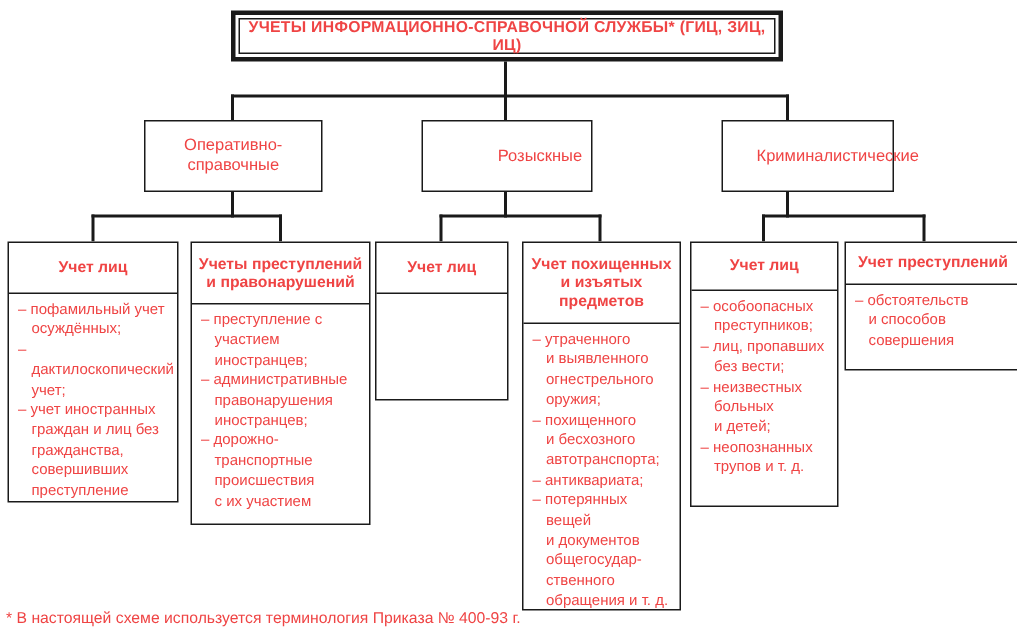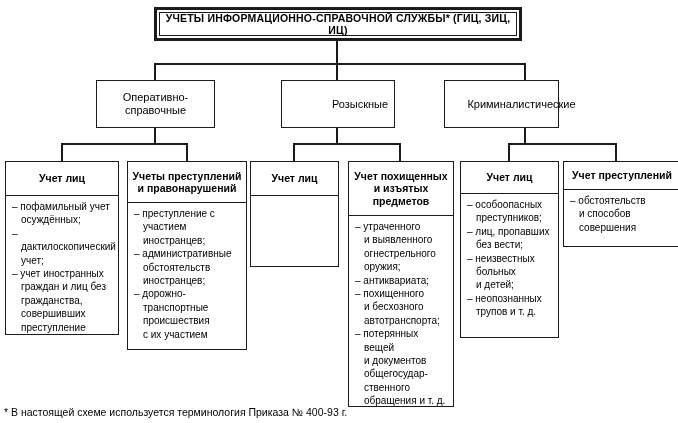--- a/index.html
+++ b/index.html
@@ -1,18 +1,18 @@
 <!DOCTYPE html>
 <html><head>
 <meta charset="utf-8">
 <style>
   html,body { margin:0; padding:0; background:#fff; }
   .canvas {
     position:relative; width:678px; height:423px; background:#fff;
-    font-family:"Liberation Sans", sans-serif; color:#000000; overflow:hidden;
+    font-family:"Liberation Sans", sans-serif; color:#ef4444; overflow:hidden;
   }
   .line { position:absolute; background:#1a1a1a; }
   .box  { position:absolute; border:1.5px solid #1a1a1a; background:#fff; box-sizing:border-box; }
   .center { display:flex; align-items:center; justify-content:center; text-align:center; }
   .branch { font-size:11px; line-height:13px; white-space:pre-line; }
 
   
   .top-outer {
     position:absolute; left:154px; top:7px; width:368px; height:34px;
     border:3px solid #1a1a1a; box-sizing:border-box; padding:2px; background:#fff;
@@ -28,21 +28,21 @@
     border-bottom:1.5px solid #1a1a1a; font-weight:bold; font-size:10.5px;
     line-height:12.5px; white-space:pre-line; box-sizing:border-box;
     display:flex; align-items:center; justify-content:center; text-align:center;
     padding:0 2px;
   }
   .card-body { padding:4px 3px 0 6px; font-size:10px; line-height:13.4px; }
   .item { white-space:pre-line; padding-left:9px; text-indent:-9px; }
 
   #b1 { left:96px;  top:80px; width:119px; height:48px; }
   #b2 { left:281px; top:80px; width:114px; height:48px;padding-left:44px; }
-  #b3 { left:444px; top:80px; width:115px; height:48px;padding-left:40px; }
+  #b3 { left:481px; top:80px; width:115px; height:48px;padding-left:40px; }
 
   #cardA { left:5px;   top:161px; width:114px; height:174px; }
   #cardB { left:127px; top:161px; width:120px; height:189px; }
   #cardC { left:250px; top:161px; width:89px;  height:106px; }
   #cardD { left:348px; top:161px; width:106px; height:246px; }
   #cardE { left:460px; top:161px; width:99px;  height:177px; }
   #cardF { left:563px; top:161px; width:118px; height:86px;  }
 
   .footnote { position:absolute; left:4px; top:406px; font-size:10.5px; }
 </style>
@@ -97,21 +97,21 @@
   </div>
 
   <div class="box" id="cardB">
     <div class="card-header" style="height:41px">Учеты преступлений
 и правонарушений</div>
     <div class="card-body">
       <div class="item">– преступление с
 участием
 иностранцев;</div>
       <div class="item">– административные
-обстоятельств
+правонарушения
 иностранцев;</div>
       <div class="item">– дорожно-
 транспортные
 происшествия
 с их участием</div>
     </div>
   </div>
 
   <div class="box" id="cardC">
     <div class="card-header" style="height:34px">Учет лиц</div>
@@ -119,24 +119,24 @@
 
   <div class="box" id="cardD">
     <div class="card-header" style="height:54px">Учет похищенных
 и изъятых
 предметов</div>
     <div class="card-body">
       <div class="item">– утраченного
 и выявленного
 огнестрельного
 оружия;</div>
-      <div class="item">– антиквариата;</div>
       <div class="item">– похищенного
 и бесхозного
 автотранспорта;</div>
+      <div class="item">– антиквариата;</div>
       <div class="item">– потерянных
 вещей
 и документов
 общегосудар-
 ственного
 обращения и т. д.</div>
     </div>
   </div>
 
   <div class="box" id="cardE">

